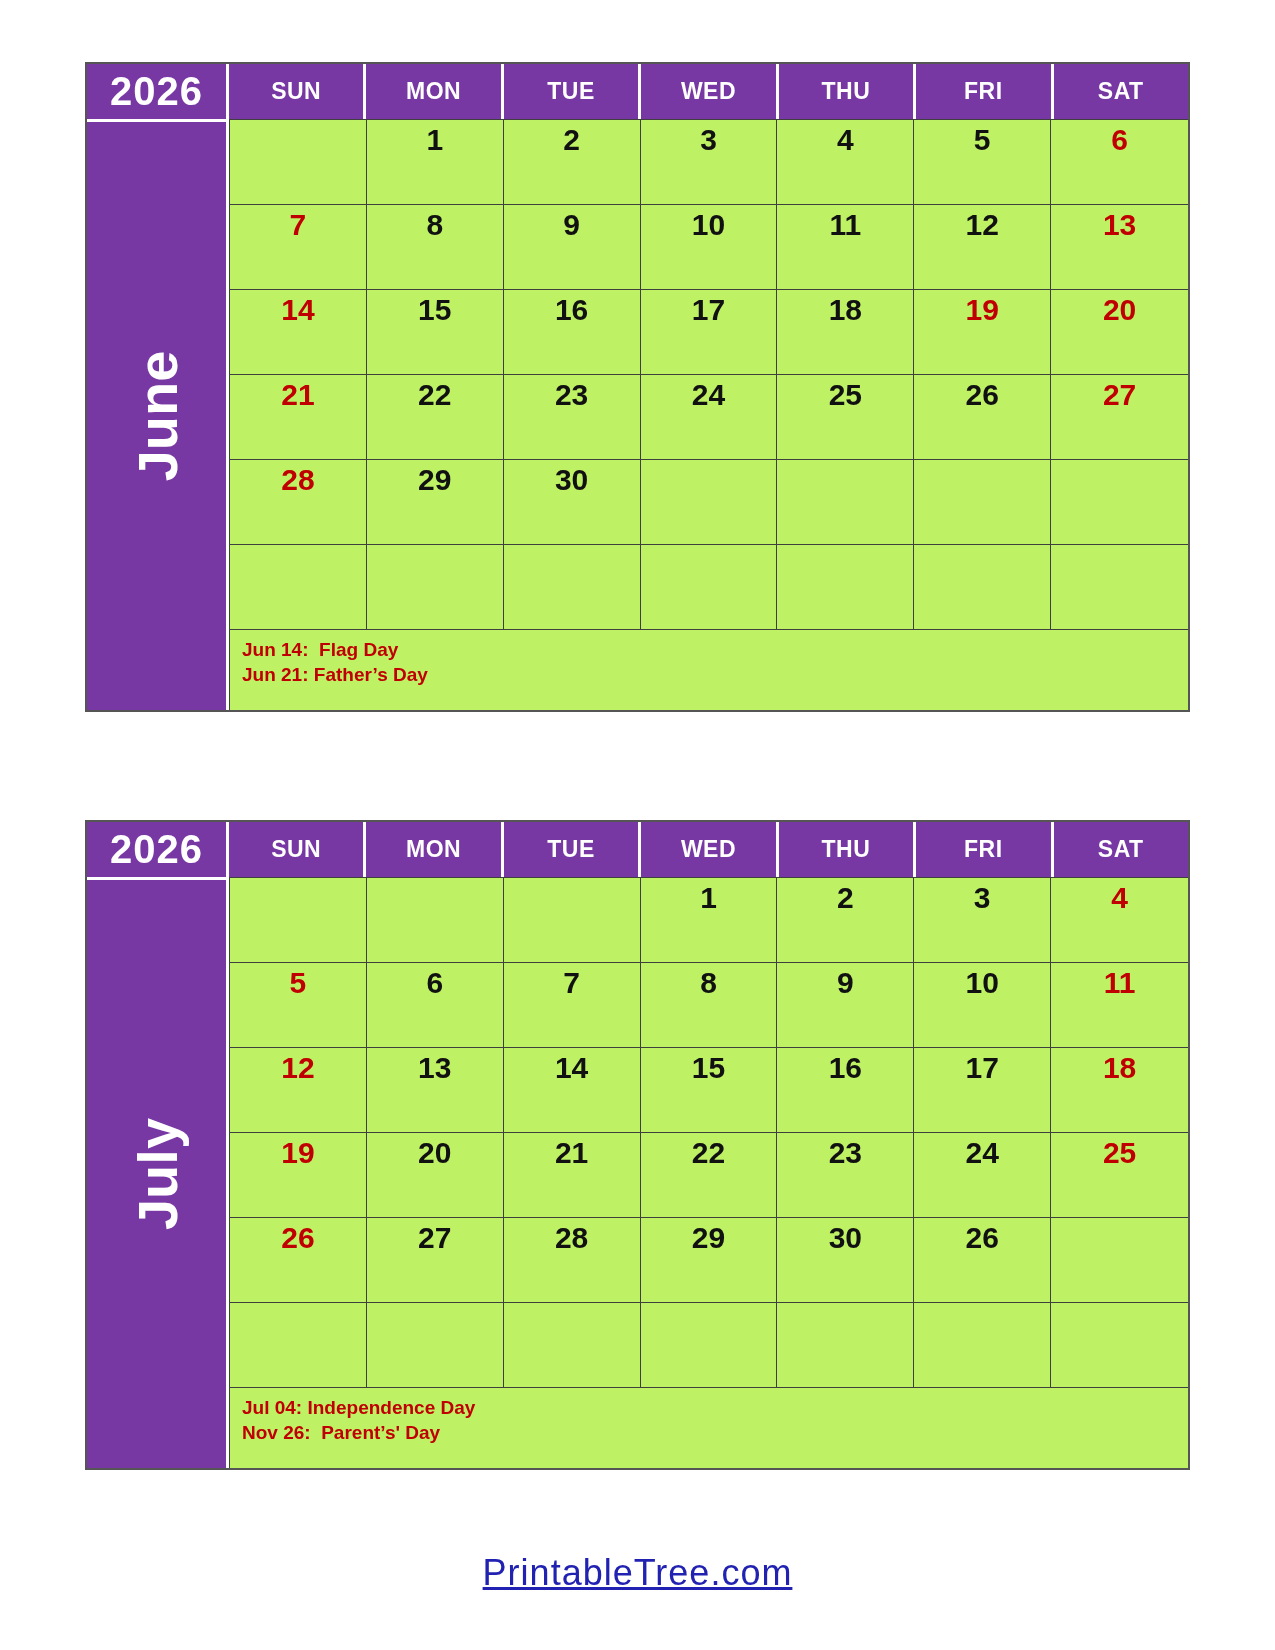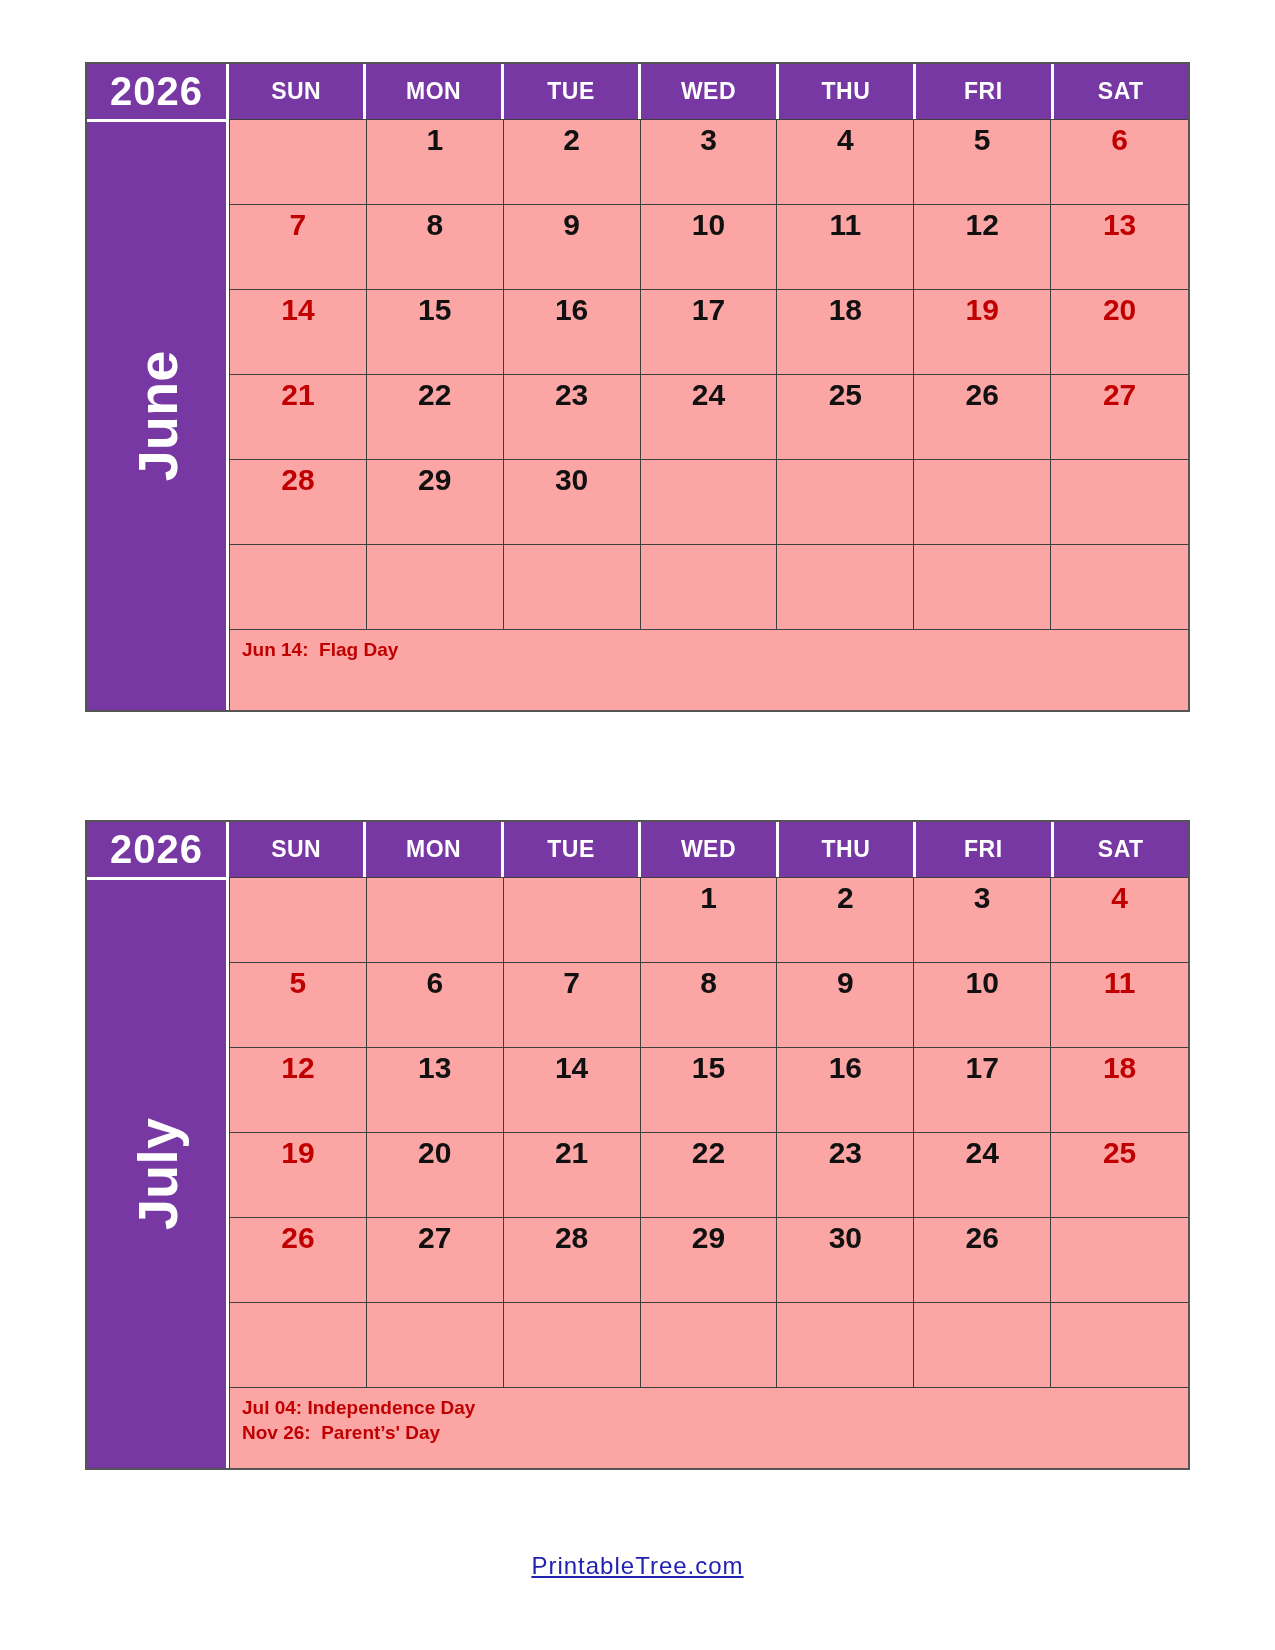--- a/index.html
+++ b/index.html
@@ -9,21 +9,21 @@
     --grid:#3f3f3f;
     --outer:#555555;
     --link:#2222B2;
   }
   *{margin:0;padding:0;box-sizing:border-box;}
   html,body{width:1275px;height:1650px;background:#ffffff;
     font-family:"Liberation Sans", sans-serif;}
   .page{position:relative;width:1275px;height:1650px;background:#fff;overflow:hidden;}
 
   .month-block{position:absolute;left:85px;width:1105px;height:650px;
-    border:2px solid var(--outer);background:#fca5a5;display:flex;flex-direction:column;}
+    border:2px solid var(--outer);background:#bef264;display:flex;flex-direction:column;}
   #month-0{top:62px;}
   #month-1{top:820px;}
 
   .year-row{display:flex;height:55px;flex:0 0 55px;}
   .year-cell{width:142px;flex:0 0 142px;background:var(--purple);color:#fff;
     display:flex;align-items:center;justify-content:center;
     font-size:40px;font-weight:700;letter-spacing:1px;border-right:3px solid #fff;}
   .weekday-row{flex:1;display:flex;}
   .weekday-cell{flex:1;background:var(--purple);color:#fff;
     display:flex;align-items:center;justify-content:center;
@@ -44,21 +44,21 @@
     text-align:center;padding-top:3px;font-size:30px;font-weight:700;color:var(--ink);
     overflow:hidden;}
   .day-cell:nth-child(7n){border-right:none;}
   .day-cell.red{color:var(--red);}
 
   .holiday-area{flex:1;padding:7px 8px 0 12px;border-left:1px solid var(--grid);}
   .holiday-line{color:var(--red);font-weight:700;font-size:19px;line-height:25px;
     white-space:pre;}
 
   .footer{position:absolute;top:1552px;left:0;width:100%;text-align:center;}
-  .footer a{color:var(--link);font-size:24px;font-weight:400;letter-spacing:1px;
+  .footer a{color:var(--link);font-size:36px;font-weight:400;letter-spacing:1px;
     text-decoration:underline;cursor:pointer;}
 </style>
 </head>
 <body>
 
 <div class="page">
 
   <section class="month-block" id="month-0">
     <div class="year-row">
       <div class="year-cell">2026</div>
@@ -116,20 +116,21 @@
             <div class="day-cell"></div>
             <div class="day-cell"></div>
             <div class="day-cell"></div>
             <div class="day-cell"></div>
             <div class="day-cell"></div>
             <div class="day-cell"></div>
             <div class="day-cell"></div>
           </div>
         <div class="holiday-area">
             <div class="holiday-line">Jun 14:  Flag Day</div>
+            <div class="holiday-line">Jun 21: Father’s Day</div>
           </div>
       </div>
     </div>
   </section>
 
   <section class="month-block" id="month-1">
     <div class="year-row">
       <div class="year-cell">2026</div>
       <div class="weekday-row">
           <div class="weekday-cell">SUN</div>

